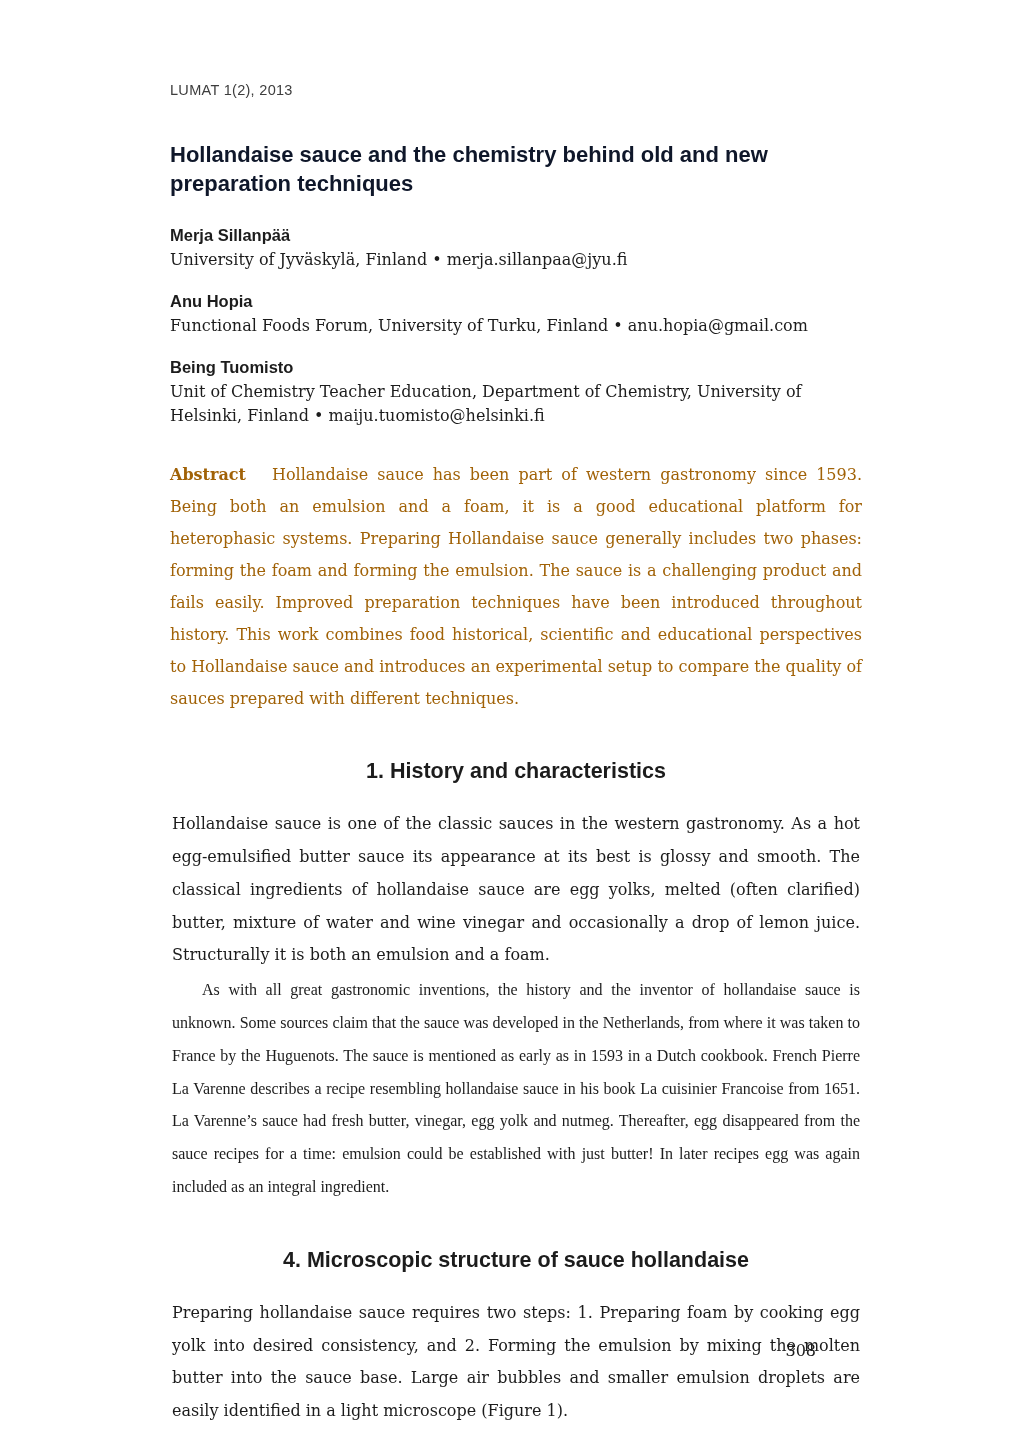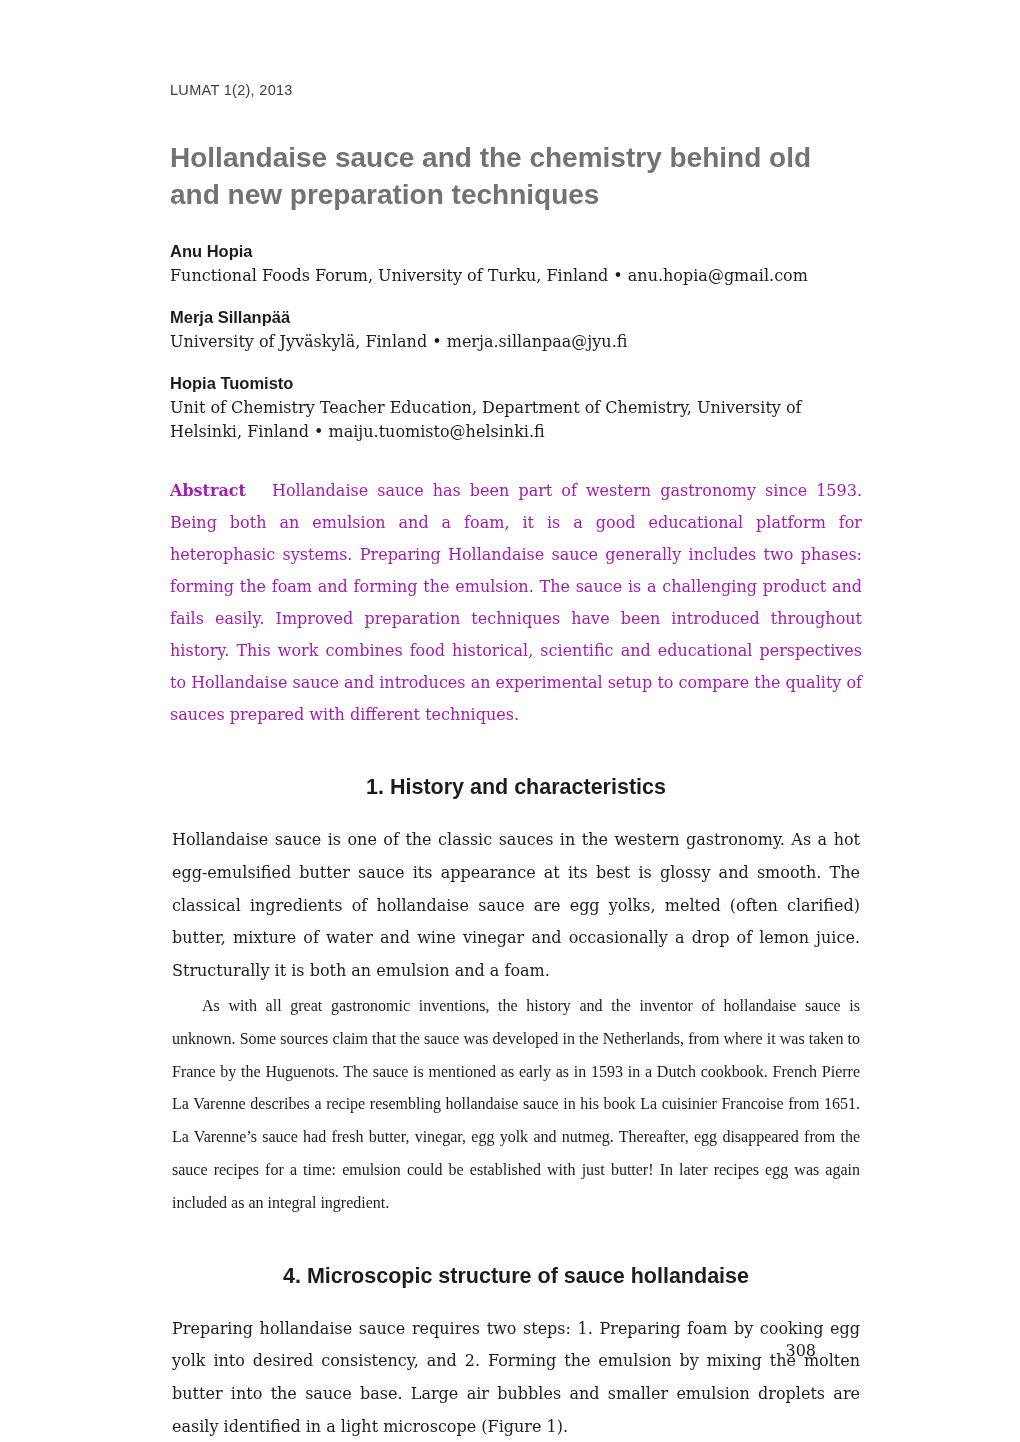--- a/index.html
+++ b/index.html
@@ -20,23 +20,23 @@
   .journal-header {
     font-family: "Liberation Sans", sans-serif;
     font-size: 14.5px;
     color: #3d3d3d;
     letter-spacing: 0.3px;
     margin-bottom: 42px;
   }
   h1.paper-title {
     font-family: "Liberation Sans", sans-serif;
     font-weight: bold;
-    font-size: 28px;
+    font-size: 22px;
     line-height: 1.32;
-    color: #737373;
+    color: #0f172a;
     margin: 0 0 28px 0;
   }
   .author-block {
     margin-bottom: 19px;
   }
   .author-name {
     font-family: "Liberation Sans", sans-serif;
     font-weight: bold;
     font-size: 16.5px;
     color: #1c1c1c;
@@ -47,21 +47,21 @@
     font-size: 16px;
     line-height: 1.55;
     color: #1c1c1c;
   }
   .abstract {
     font-family: "DejaVu Serif", serif;
     font-size: 16px;
     line-height: 2.0;
     text-align: justify;
     margin: 30px 0 0 0;
-    color: #a21caf;
+    color: #a16207;
   }
   .abstract-label {
     font-weight: bold;
     padding-right: 26px;
   }
   h2.section-heading {
     font-family: "Liberation Sans", sans-serif;
     font-weight: bold;
     font-size: 21.5px;
     color: #1c1c1c;
@@ -92,31 +92,31 @@
 </head>
 <body>
 
 <div class="page">
 
   <div class="journal-header">LUMAT 1(2), 2013</div>
 
   <h1 class="paper-title">Hollandaise sauce and the chemistry behind old and new preparation techniques</h1>
 
   <div class="author-block">
+    <div class="author-name">Merja Sillanpää</div>
+    <div class="author-affiliation">University of Jyväskylä, Finland • merja.sillanpaa@jyu.fi</div>
+  </div>
+
+  <div class="author-block">
     <div class="author-name">Anu Hopia</div>
     <div class="author-affiliation">Functional Foods Forum, University of Turku, Finland • anu.hopia@gmail.com</div>
   </div>
 
   <div class="author-block">
-    <div class="author-name">Merja Sillanpää</div>
-    <div class="author-affiliation">University of Jyväskylä, Finland • merja.sillanpaa@jyu.fi</div>
-  </div>
-
-  <div class="author-block">
-    <div class="author-name">Hopia Tuomisto</div>
+    <div class="author-name">Being Tuomisto</div>
     <div class="author-affiliation">Unit of Chemistry Teacher Education, Department of Chemistry, University of Helsinki, Finland • maiju.tuomisto@helsinki.fi</div>
   </div>
 
   <p class="abstract">
     <span class="abstract-label">Abstract</span><span>Hollandaise sauce has been part of western gastronomy since 1593. Being both an emulsion and a foam, it is a good educational platform for heterophasic systems. Preparing Hollandaise sauce generally includes two phases: forming the foam and forming the emulsion. The sauce is a challenging product and fails easily. Improved preparation techniques have been introduced throughout history. This work combines food historical, scientific and educational perspectives to Hollandaise sauce and introduces an experimental setup to compare the quality of sauces prepared with different techniques.</span>
   </p>
 
   <h2 class="section-heading">1. History and characteristics</h2>
 
   <p class="body-para">Hollandaise sauce is one of the classic sauces in the western gastronomy. As a hot egg-emulsified butter sauce its appearance at its best is glossy and smooth. The classical ingredients of hollandaise sauce are egg yolks, melted (often clarified) butter, mixture of water and wine vinegar and occasionally a drop of lemon juice. Structurally it is both an emulsion and a foam.</p>

